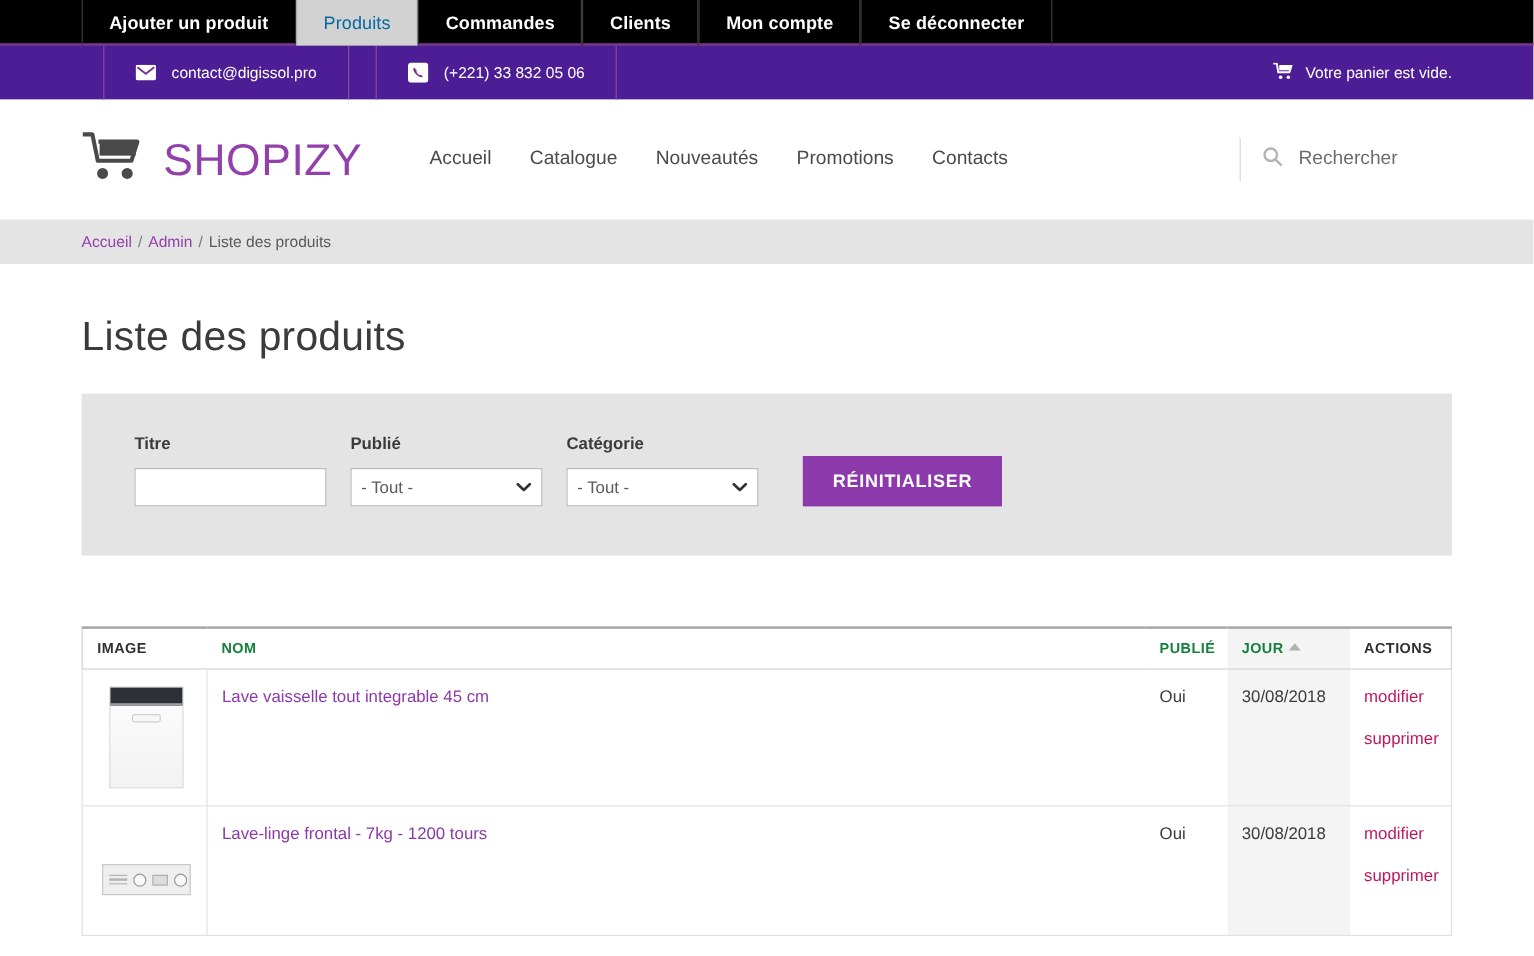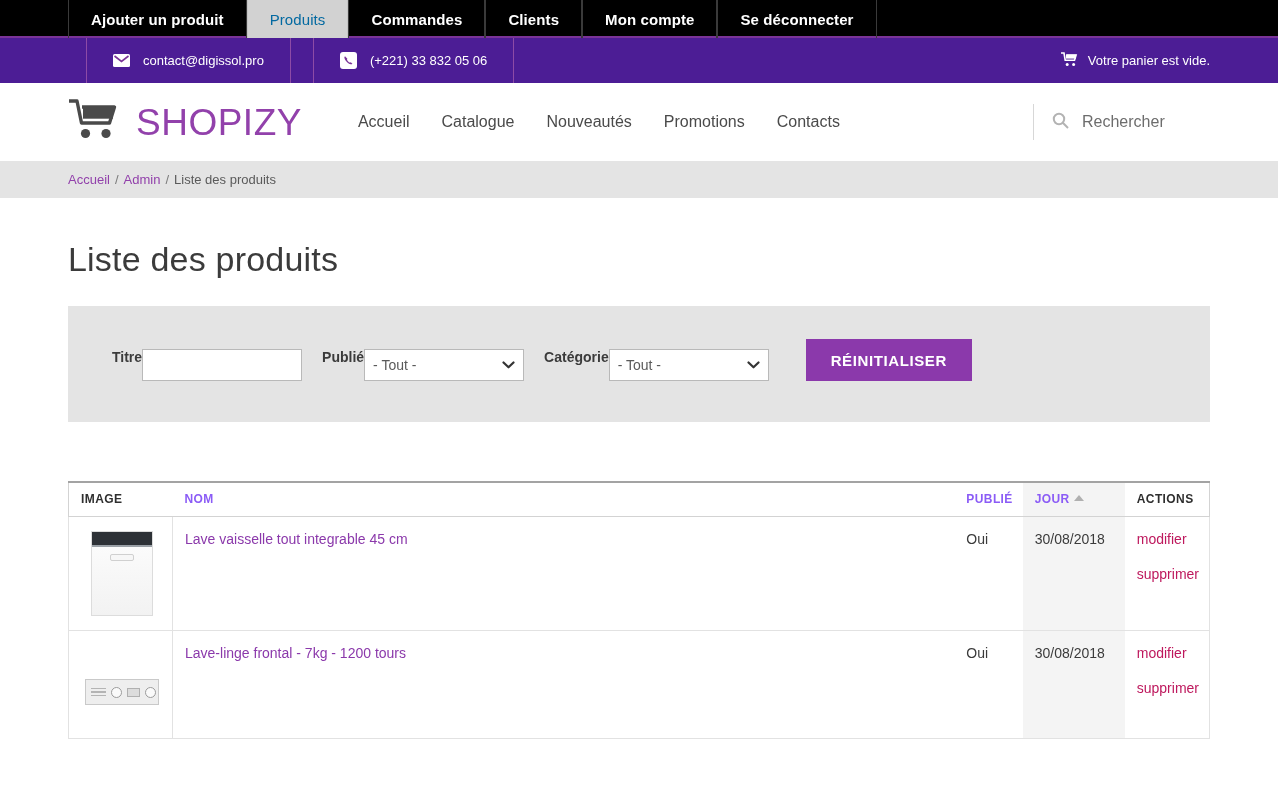--- a/index.html
+++ b/index.html
@@ -78,21 +78,21 @@
     display: flex;
     align-items: center;
     gap: 9px;
     padding-right: 68px;
     font-size: 13px;
     cursor: pointer;
   }
 
   
   .site-header {
-    height: 78px;
+    height: 100px;
     background: #ffffff;
     display: flex;
     align-items: center;
     padding: 0 68px;
   }
   .brand { display: flex; align-items: center; gap: 14px; cursor: pointer; }
   .brand-name {
     font-size: 37px;
     color: #9241ab;
     letter-spacing: .5px;
@@ -159,21 +159,21 @@
 
   
   .filter-panel {
     background: #e4e4e4;
     margin-top: 27px;
     padding: 33px 44px 41px 44px;
     display: flex;
     align-items: flex-end;
     gap: 20px;
   }
-  .filter-field { display: flex; flex-direction: row; }
+  .filter-field { display: flex; flex-direction: column; }
   .filter-label {
     font-size: 14px;
     font-weight: bold;
     color: #3b3b3b;
     margin-bottom: 13px;
   }
   .filter-field input[type=text] {
     width: 160px;
     height: 32px;
     border: 1px solid #b9b9b9;
@@ -237,21 +237,21 @@
     font-weight: bold;
     letter-spacing: .4px;
     color: #2f2f2f;
     padding: 9px 10px 10px 12px;
     border-bottom: 1px solid #d3d3d3;
     border-top: 2px solid #a3a3a3;
     vertical-align: bottom;
     white-space: nowrap;
   }
   table.products thead th a {
-    color: #8b5cf6;
+    color: #15803d;
     text-decoration: none;
     cursor: pointer;
   }
   th.col-image { width: 104px; border-left: 1px solid #d3d3d3; }
   th.col-nom   { width: auto; }
   th.col-pub   { width: 60px; text-align: left; }
   th.col-jour  { width: 102px; background: #f4f4f4; }
   th.col-act   { width: 82px; border-right: 1px solid #d3d3d3; }
   .sort-caret {
     display: inline-block;

